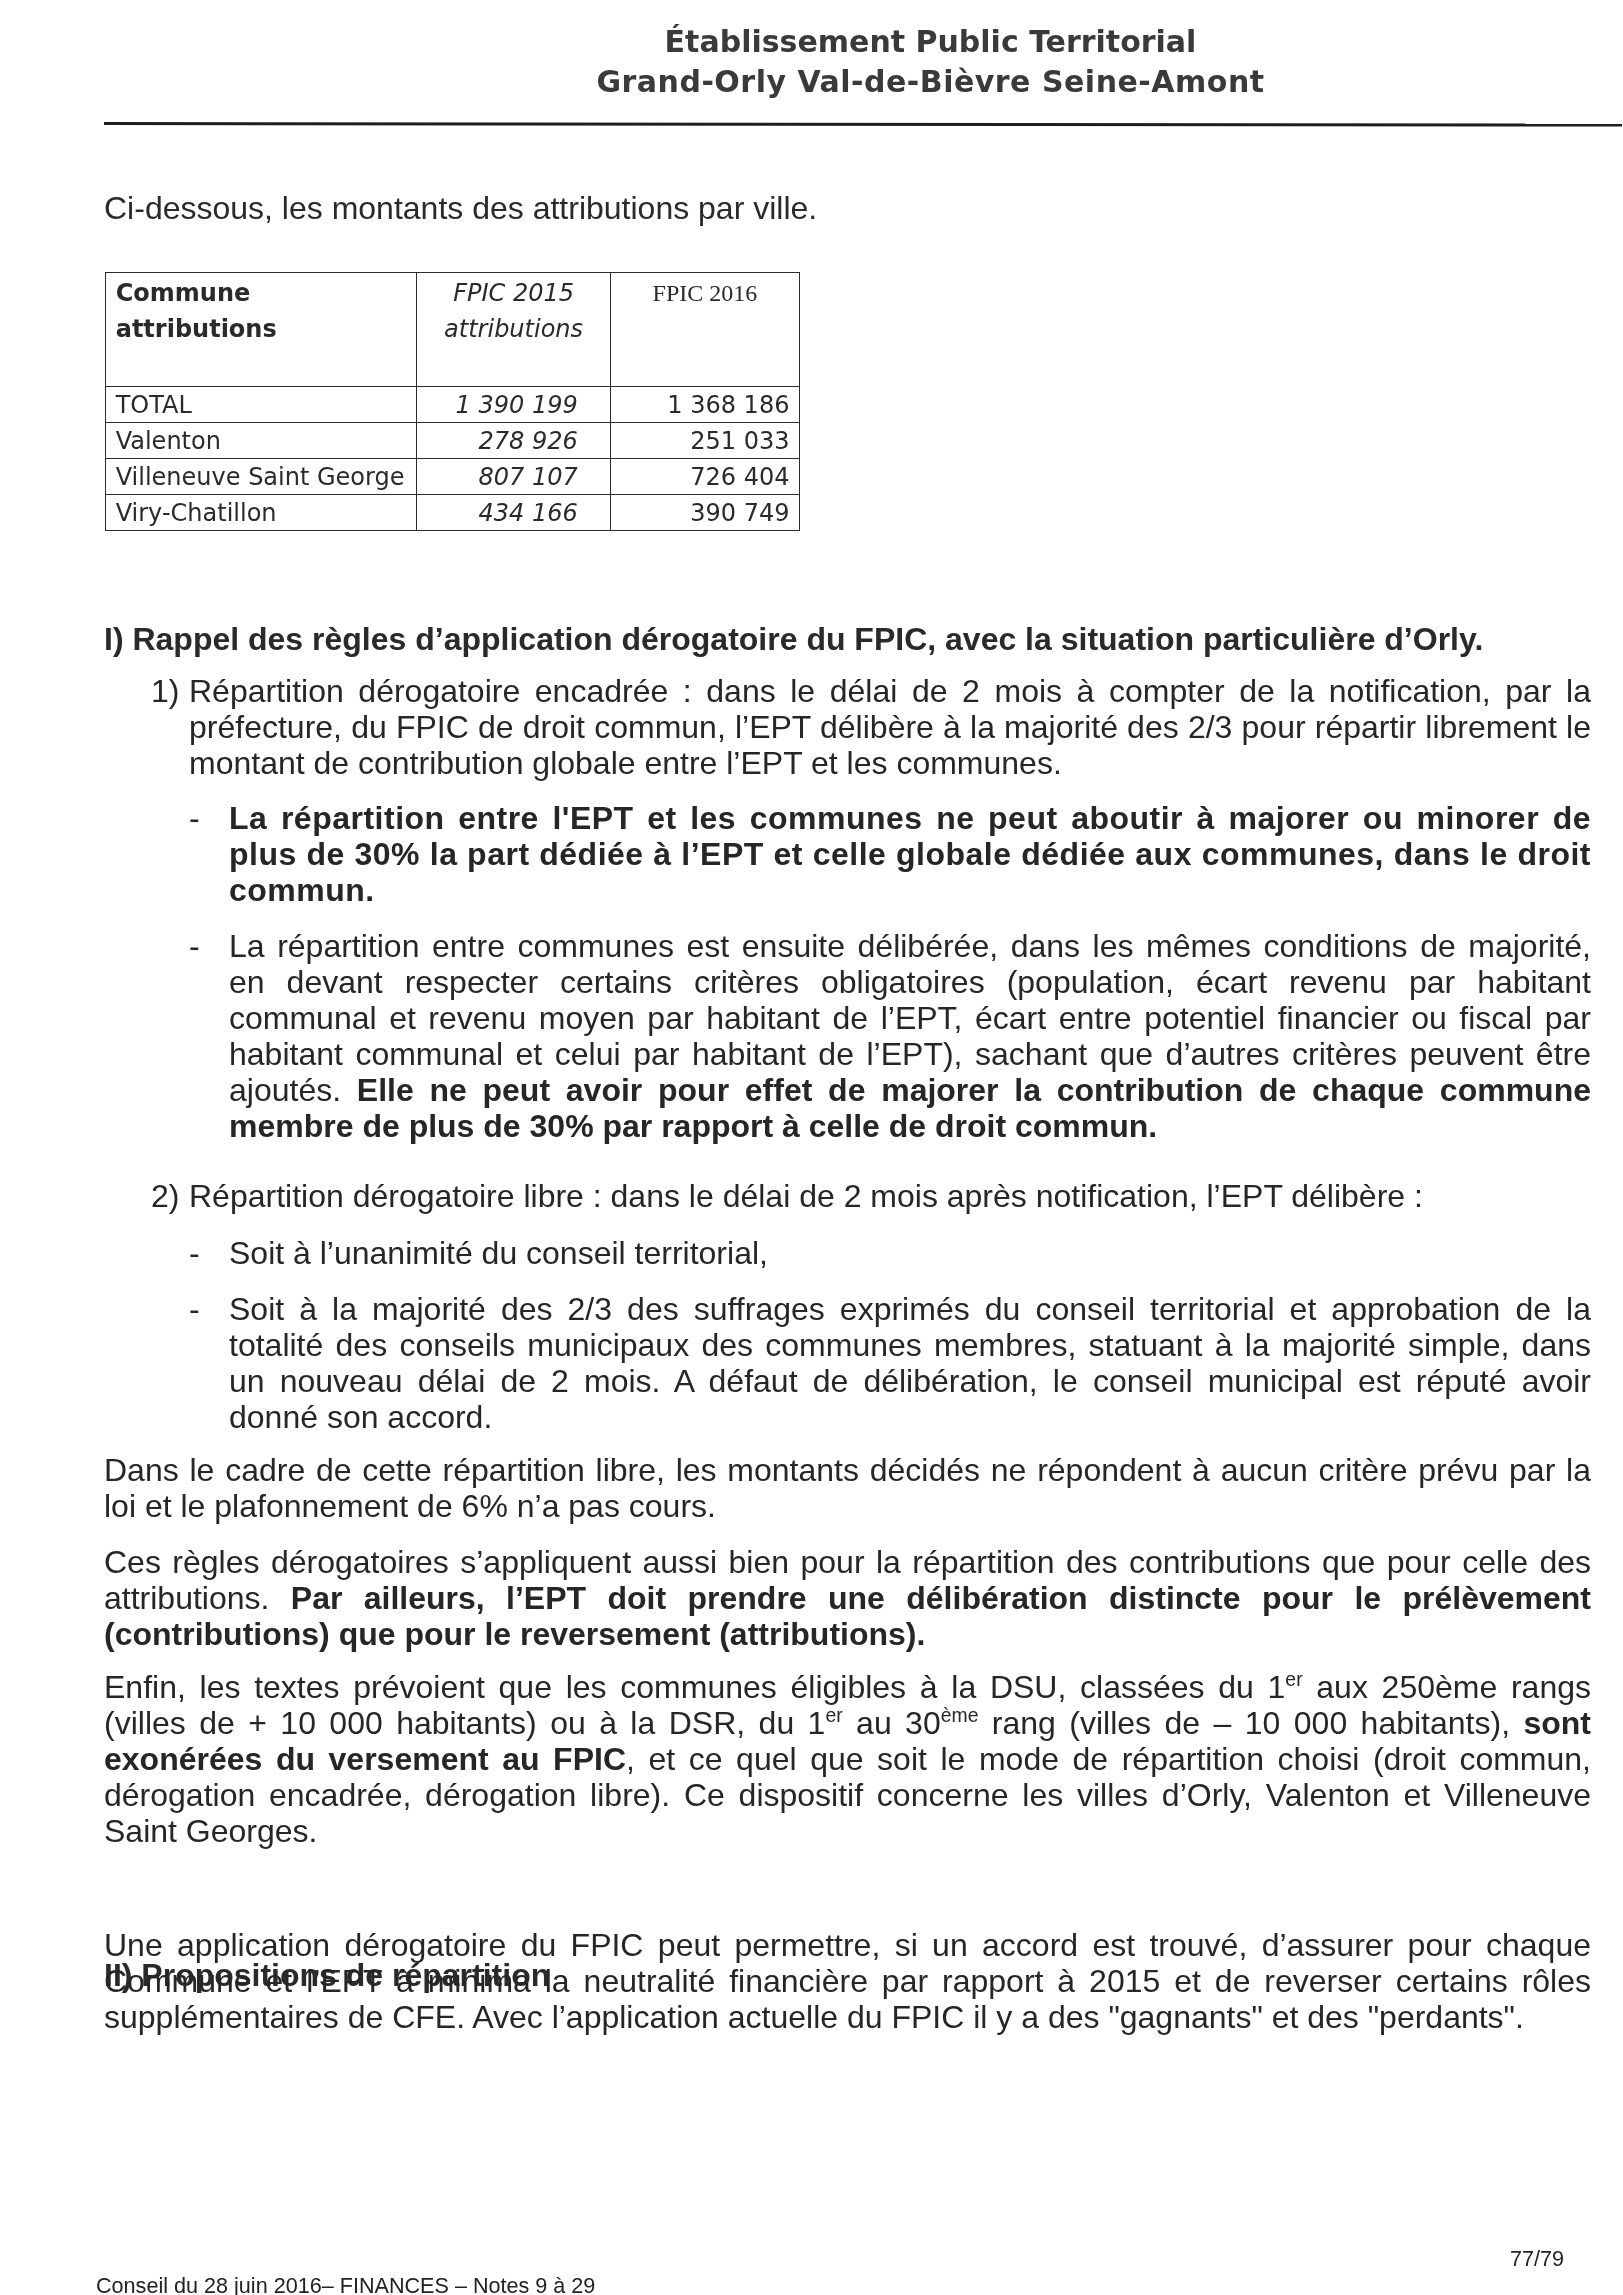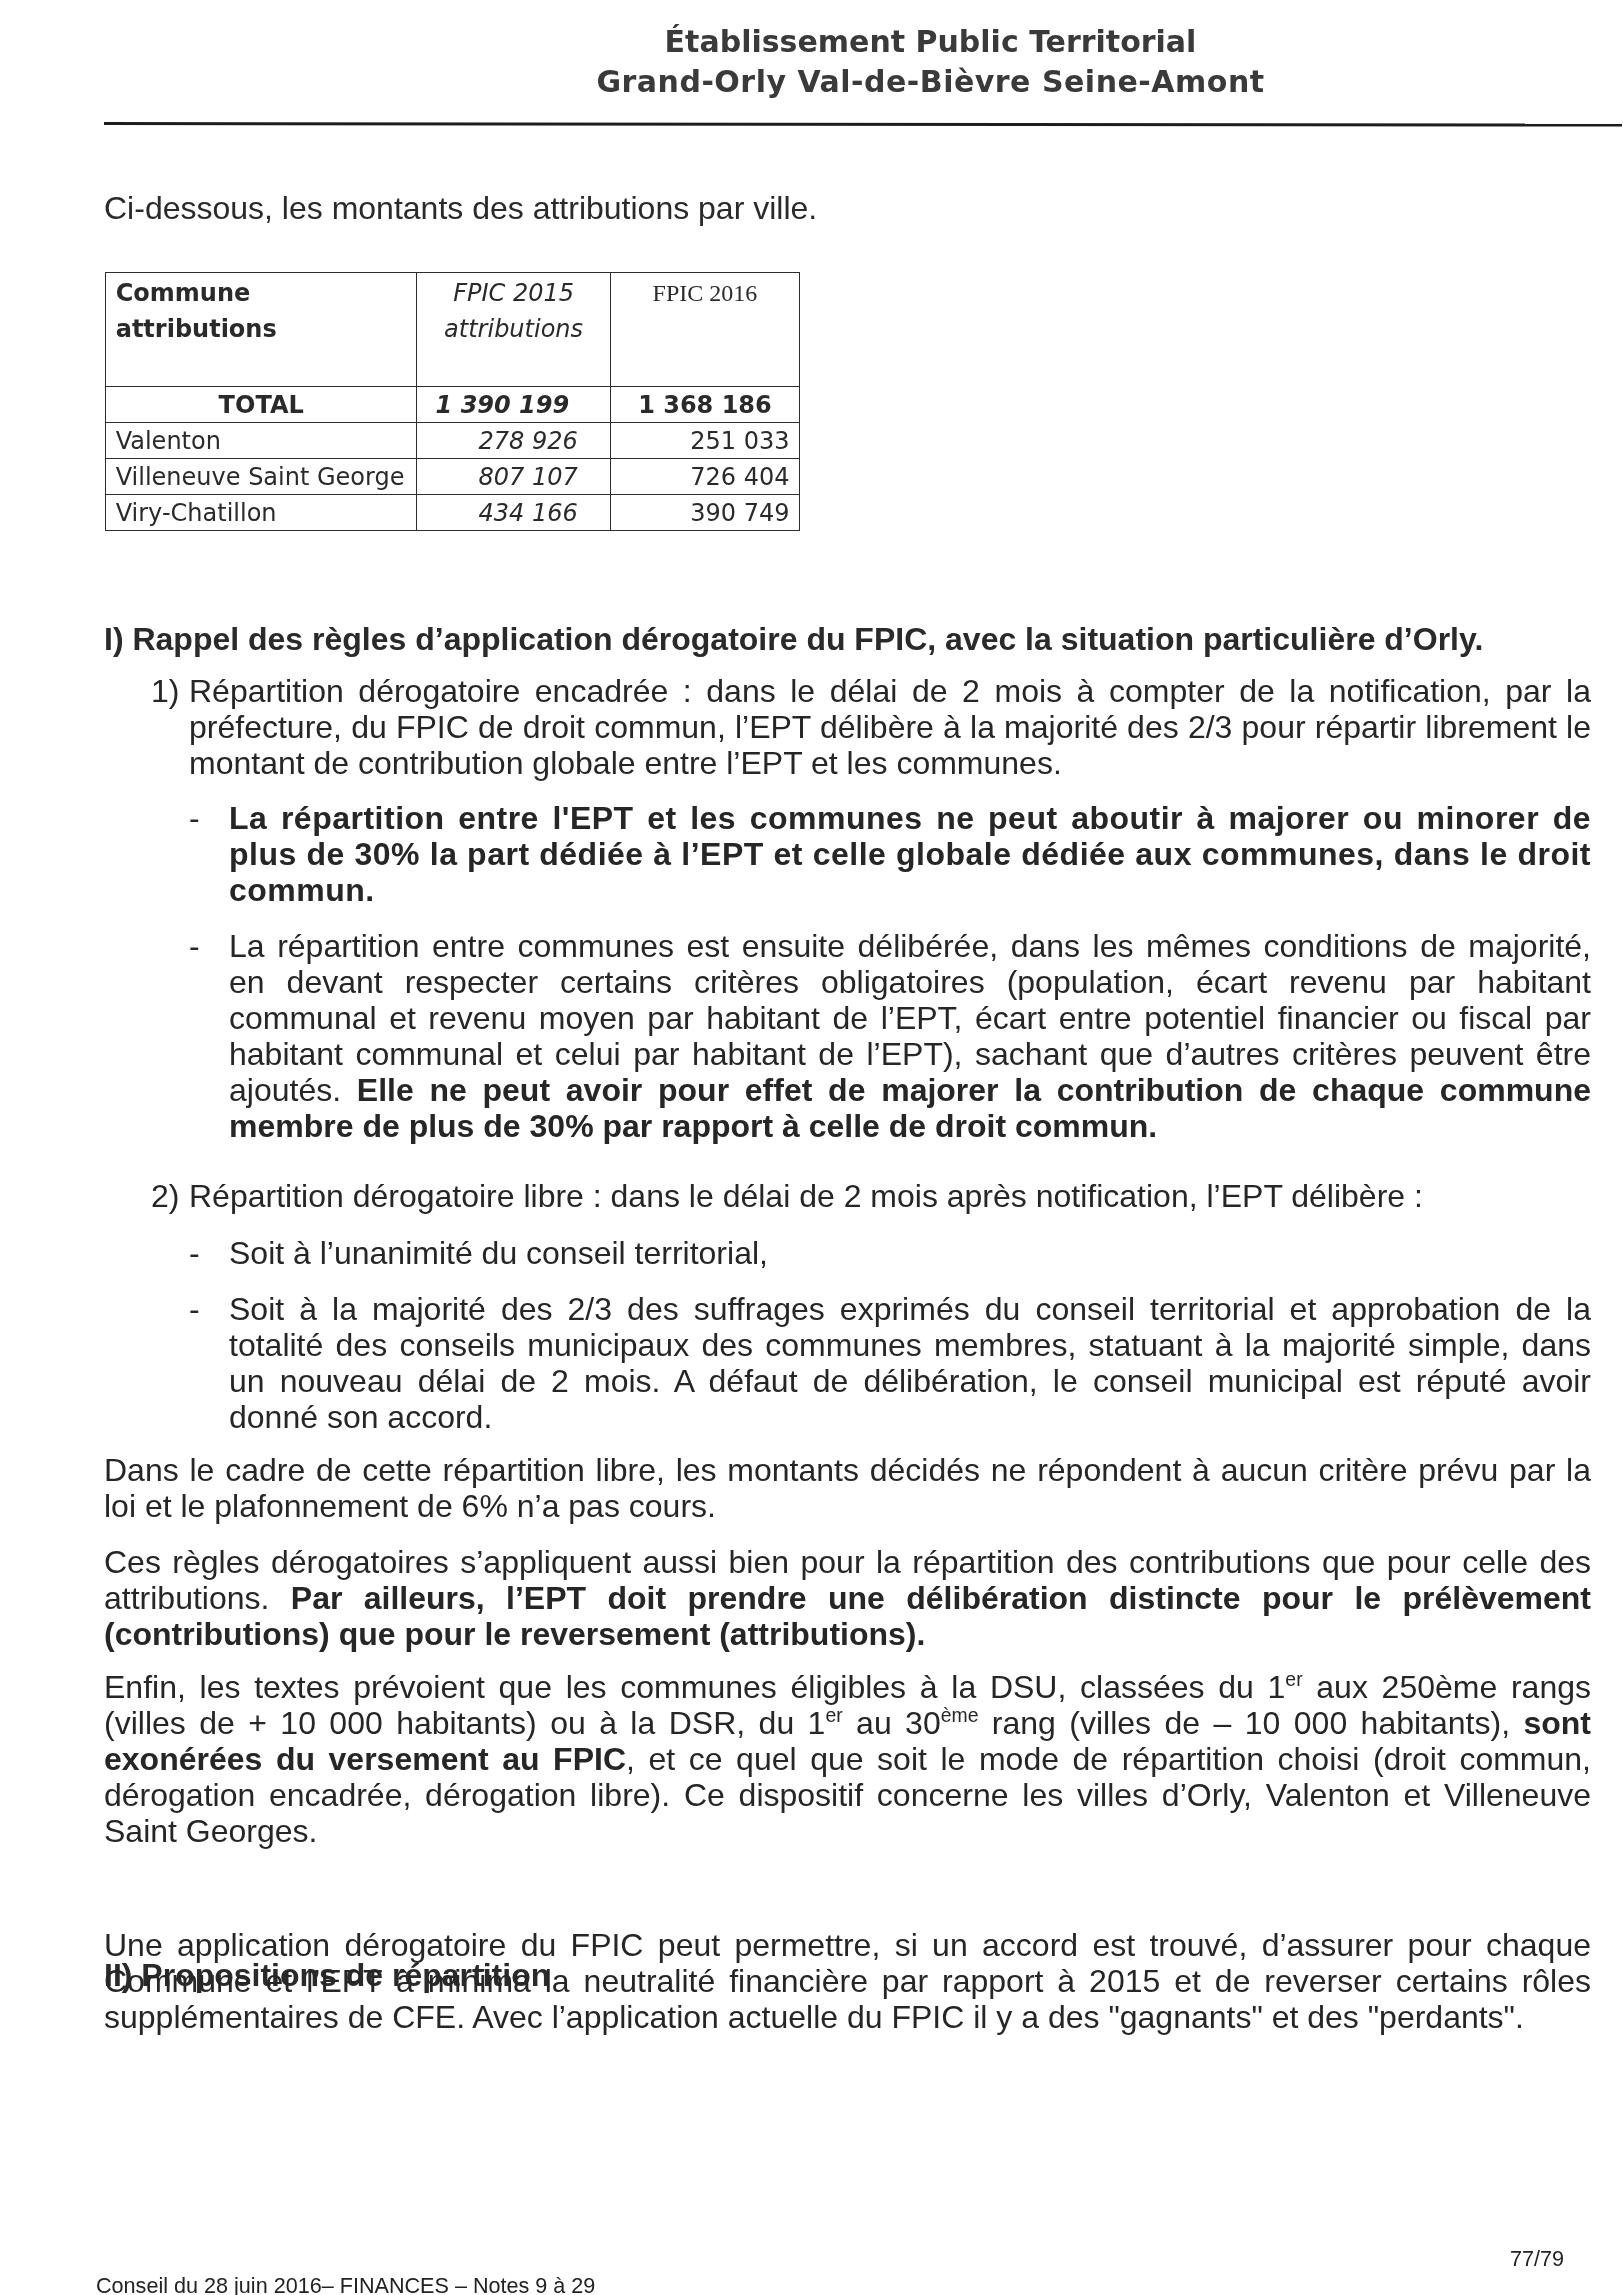--- a/index.html
+++ b/index.html
@@ -28,21 +28,21 @@
   table.attr td, table.attr th {
     border: 1.6px solid #2d2d2d; padding: 0 9.7px; height: 35px; vertical-align: middle;
   }
   table.attr th { vertical-align: top; font-weight: normal; height: 111px; padding-top: 2.2px; line-height: 36px; }
   table.attr th.c1 { width: 291px; font-weight: bold; text-align: left; }
   table.attr th.c2 { width: 173px; font-style: italic; text-align: center; }
   table.attr th.c3 { width: 169px; text-align: center; font-family: Liberation Serif, serif; }
   table.attr td.num { text-align: right; }
   table.attr td.num2015 { font-style: italic; padding-right: 32px; }
   table.attr td.num2016 { }
-  table.attr tr.total td { font-weight: bold; text-align: center; }
+  table.attr tr.total td { font-weight: normal; }
   .section-title {
     position: absolute; left: 104px; font-size: 32px; font-weight: bold; color: #2a2a2a;
   }
   .para {
     position: absolute; font-size: 32px; line-height: 36px; text-align: justify; color: #262626;
   }
   .para b { font-weight: bold; }
   .item-num { position: absolute; font-size: 32px; line-height: 36px; }
   .dash { position: absolute; font-size: 32px; line-height: 36px; }
   sup { font-size: 19.4px; line-height: 0; }

